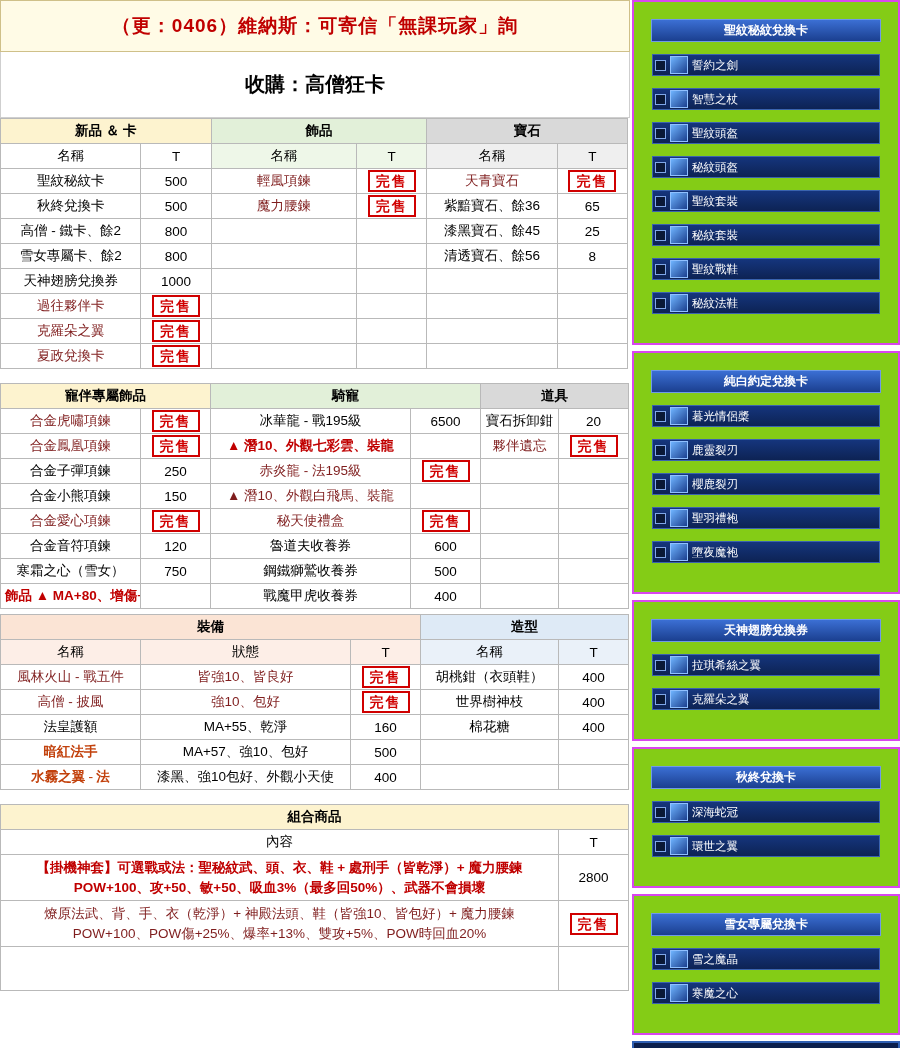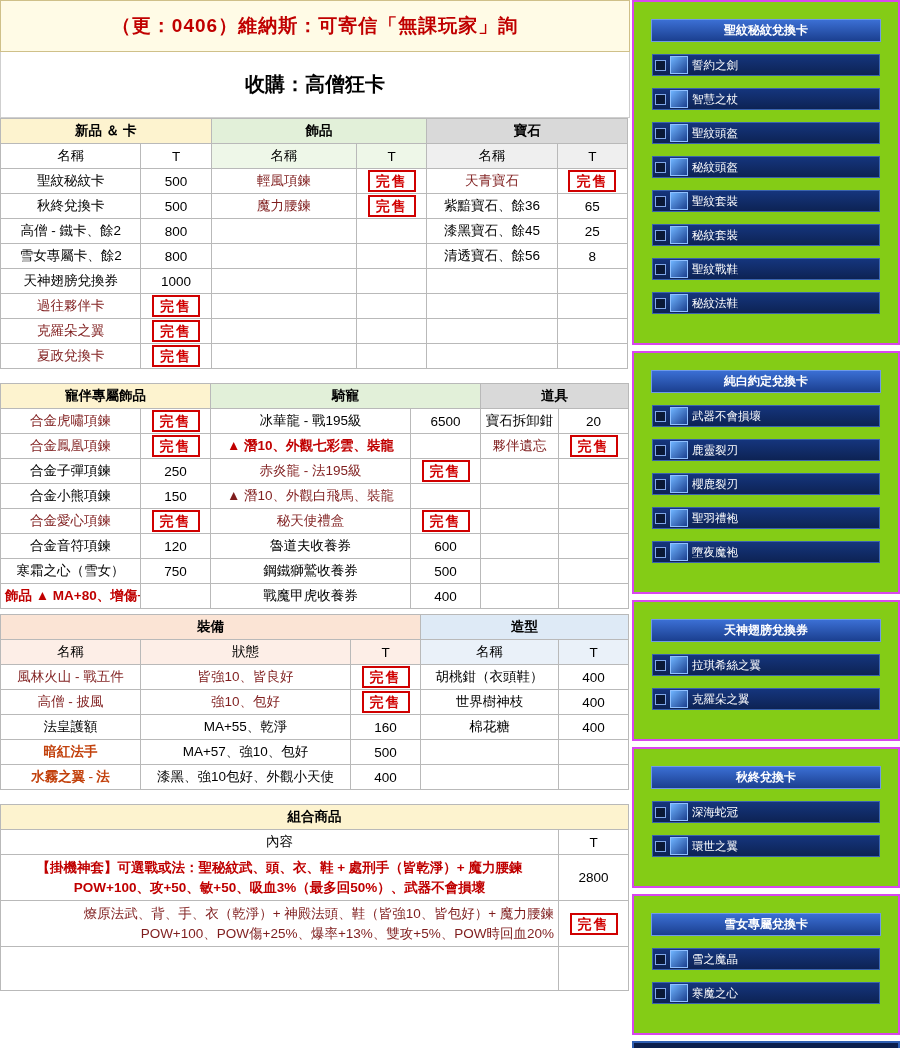--- a/index.html
+++ b/index.html
@@ -377,21 +377,21 @@
       </tbody>
         <tbody id="comboRows">
           <tr>
             <td class="combo-content" style="height: 46px;">
               <div class="red">【掛機神套】可選戰或法：聖秘紋武、頭、衣、鞋 + 處刑手（皆乾淨）+ 魔力腰鍊</div>
               <div class="red">POW+100、攻+50、敏+50、吸血3%（最多回50%）、武器不會損壞</div>
             </td>
             <td>2800</td>
           </tr>
           <tr>
-            <td class="combo-content dim" style="height: 46px; text-align: right;">
+            <td class="combo-content dim" style="height: 46px;">
               <div>燎原法武、背、手、衣（乾淨）+ 神殿法頭、鞋（皆強10、皆包好）+ 魔力腰鍊</div>
               <div>POW+100、POW傷+25%、爆率+13%、雙攻+5%、POW時回血20%</div>
             </td>
             <td><span class="sold">完售</span></td>
           </tr>
           <tr>
             <td style="height: 44px;">&nbsp;</td>
             <td>&nbsp;</td>
           </tr>
         </tbody>
@@ -442,21 +442,21 @@
             <span class="cbox"></span>
             <span class="thumb"></span>
             <span class="plabel">秘紋法鞋</span>
           </div>
         </div>
         <div class="panel">
           <div class="panel-title">純白約定兌換卡</div>
           <div class="prow">
             <span class="cbox"></span>
             <span class="thumb"></span>
-            <span class="plabel">武器不會損壞</span>
+            <span class="plabel">暮光情侶槳</span>
           </div>
           <div class="prow">
             <span class="cbox"></span>
             <span class="thumb"></span>
             <span class="plabel">鹿靈裂刃</span>
           </div>
           <div class="prow">
             <span class="cbox"></span>
             <span class="thumb"></span>
             <span class="plabel">櫻鹿裂刃</span>

